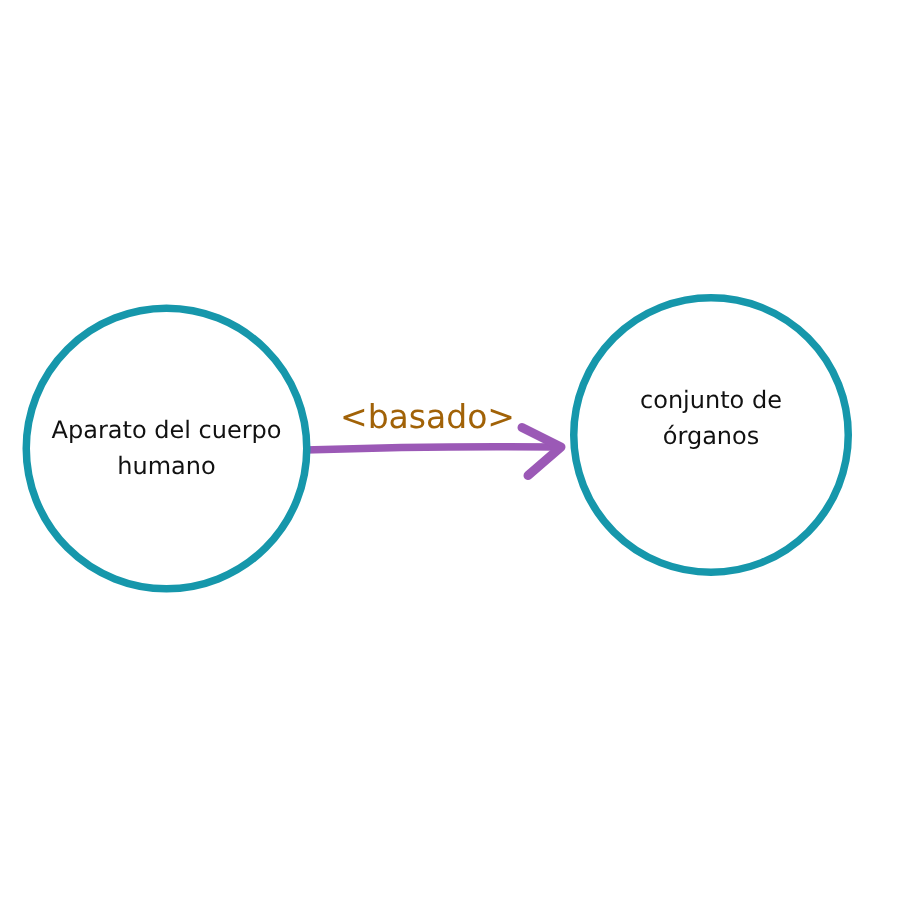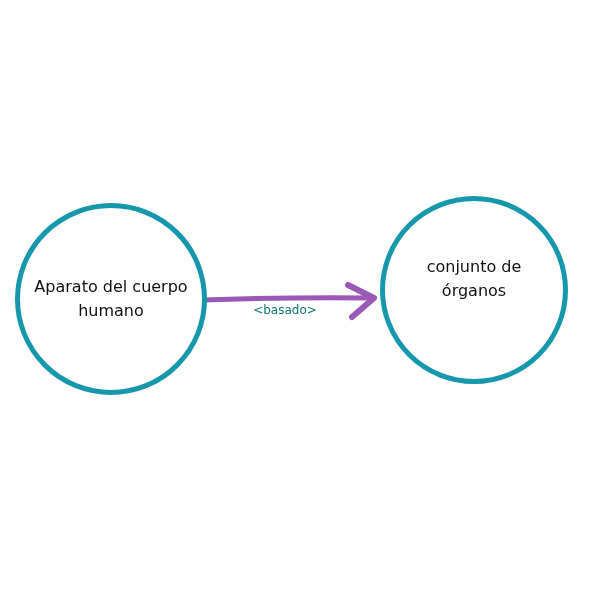--- a/index.html
+++ b/index.html
@@ -3,21 +3,21 @@
   <meta charset="utf-8">
   <style>
     html, body { margin: 0; padding: 0; background: #ffffff; }
     body { width: 600px; height: 600px; position: relative; overflow: hidden;
            font-family: "DejaVu Sans", sans-serif; }
     svg.links { position: absolute; left: 0; top: 0; }
     .node { position: absolute; box-sizing: border-box; border-radius: 50%;
             border: 5px solid #1697ab; background: #ffffff;
             display: flex; align-items: center; justify-content: center; text-align: center; }
     .node-label { font-size: 16px; line-height: 24px; color: #111111; padding: 0 4px; }
-    .edge-label { position: absolute; font-size: 12px; color: #0f766e; text-align: center; margin-top: 37px; }
+    .edge-label { position: absolute; font-size: 22px; color: #a16207; text-align: center; }
   </style>
 </head>
 <body>
 
 <svg class="links" width="600" height="600">
   <path d="M 203 300 Q 290 297 372 298" stroke="#9b59b6" stroke-width="5" fill="none" stroke-linecap="round"></path>
   <path d="M 348 285 L 374 298 L 352 317" stroke="#9b59b6" stroke-width="6" fill="none" stroke-linecap="round" stroke-linejoin="round"></path>
 </svg>
 
 <div class="node" style="left:15px; top:203px; width:192px; height:192px;">

